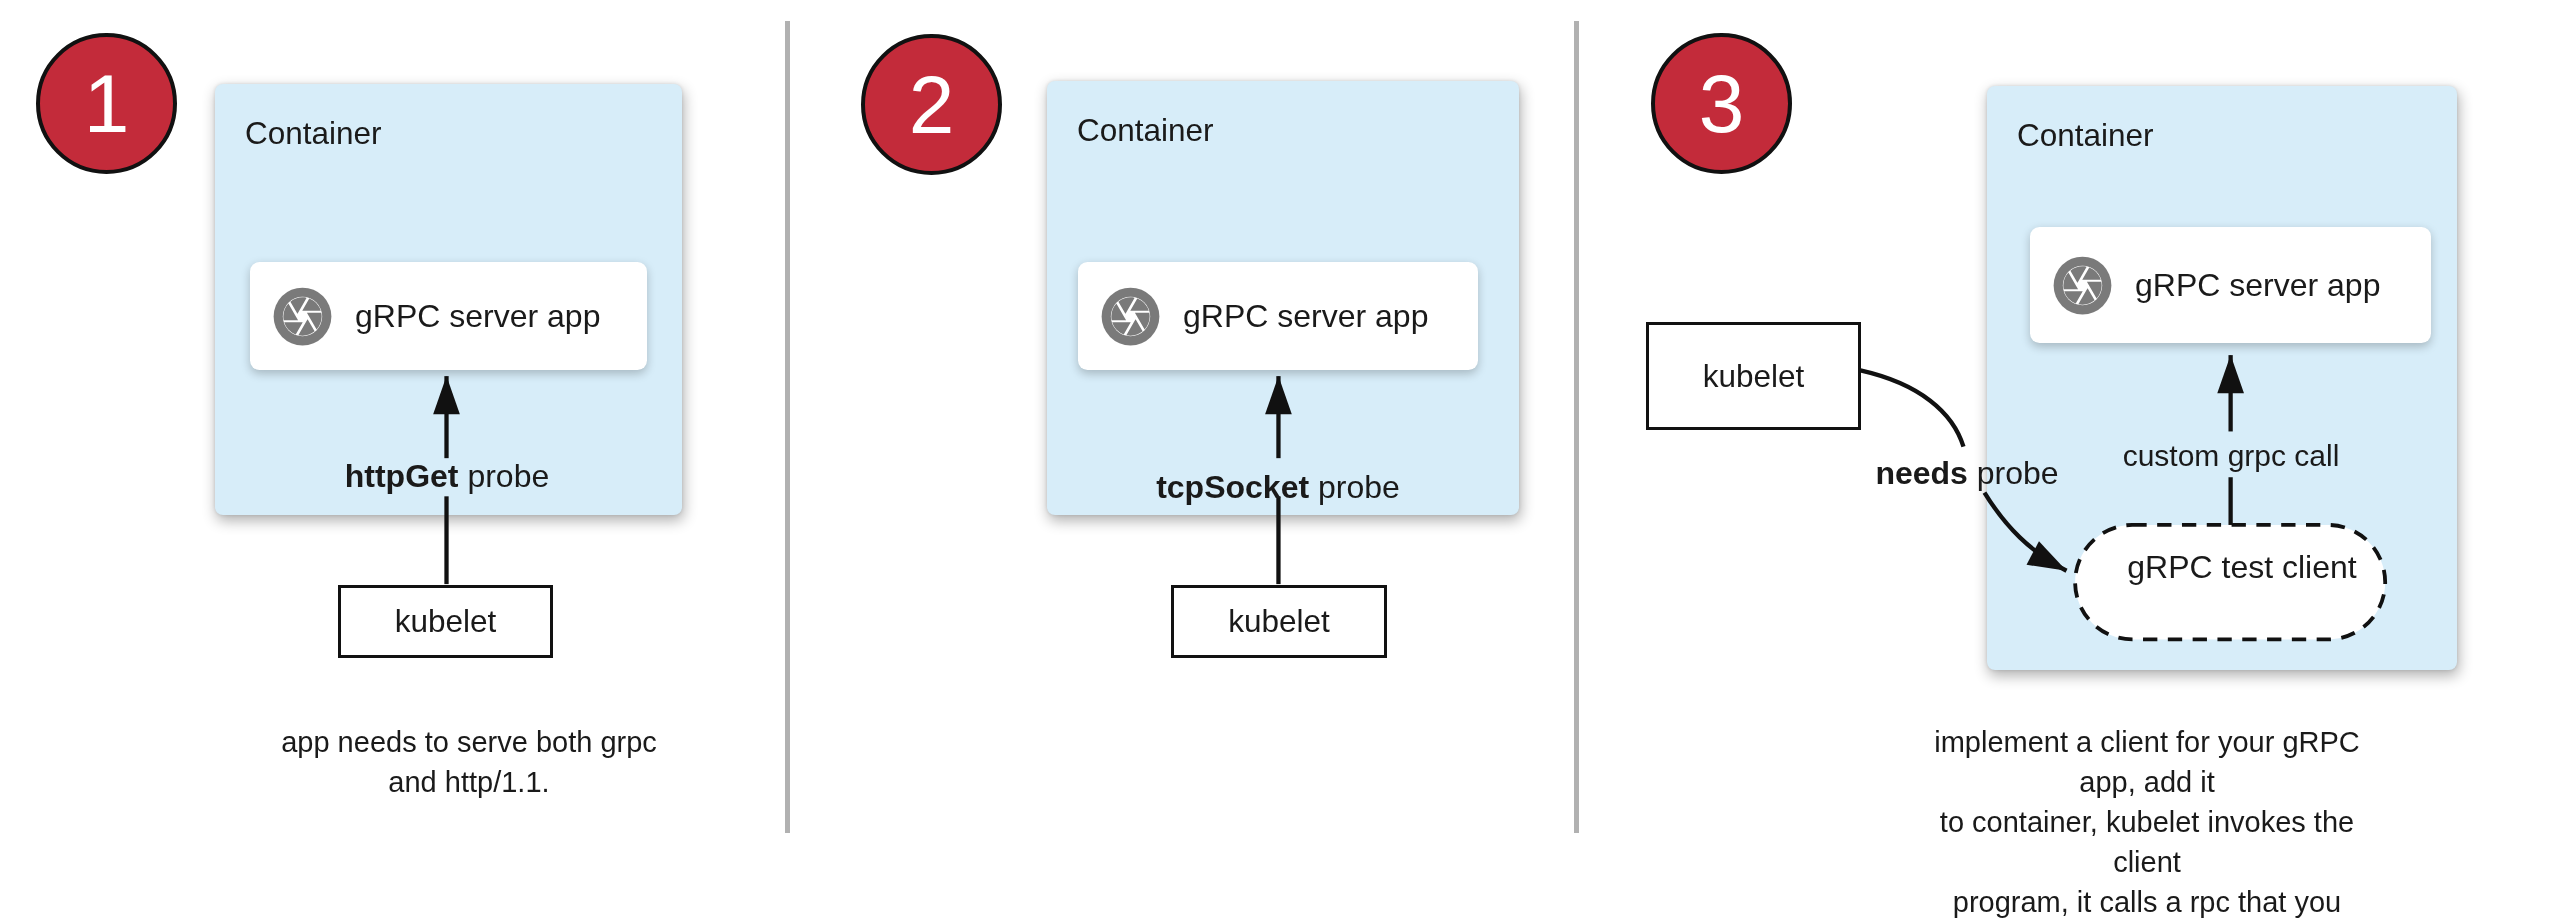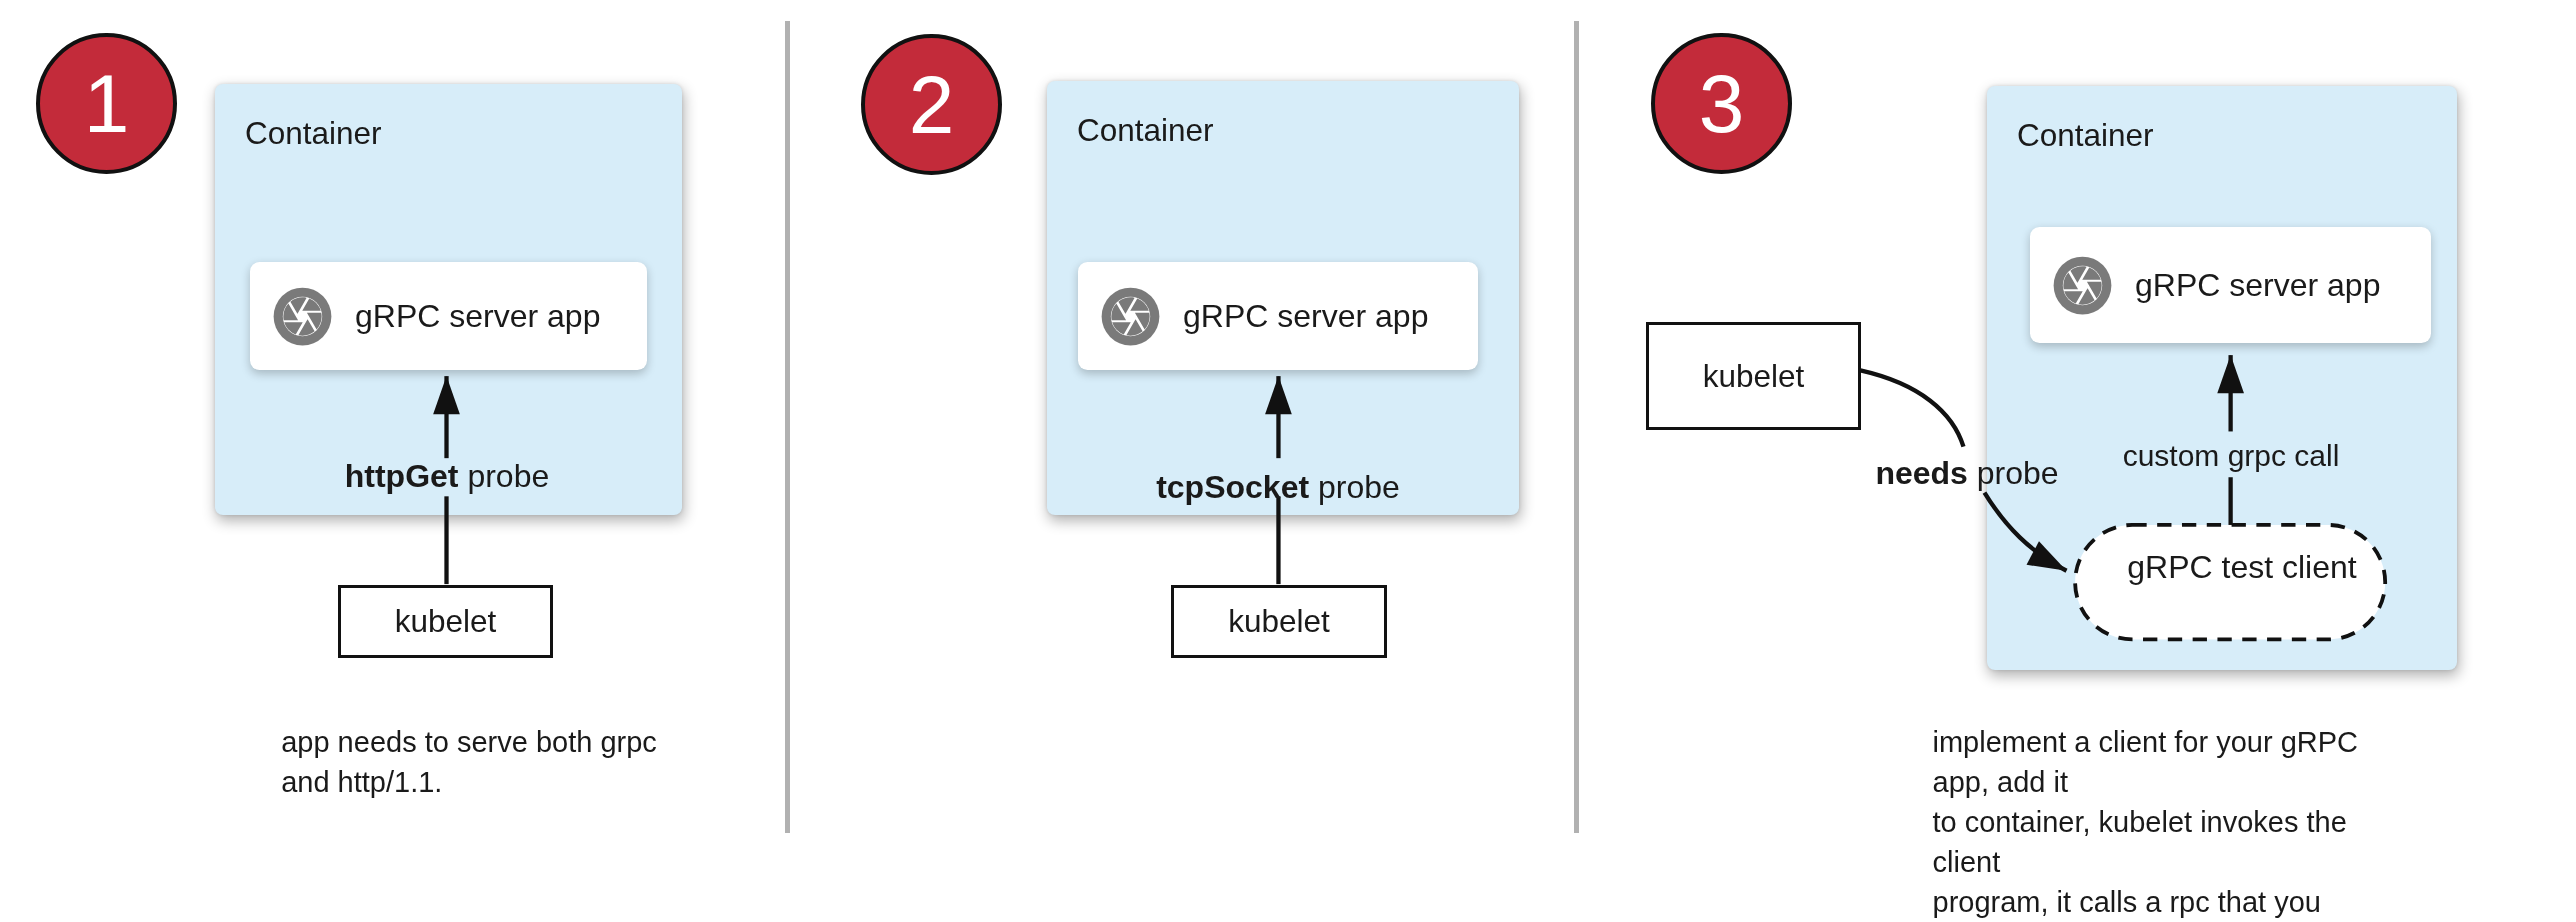--- a/index.html
+++ b/index.html
@@ -42,21 +42,21 @@
   .probe-label{
     position:absolute;transform:translateX(-50%);font-size:32px;white-space:nowrap;
   }
   .probe-label .b{font-weight:bold;}
   .call-label{position:absolute;transform:translateX(-50%);font-size:30px;white-space:nowrap;}
   .pill-label{
     position:absolute;transform:translate(-50%,-50%);font-size:32px;white-space:nowrap;
   }
   .caption{
     position:absolute;transform:translateX(-50%);font-size:29px;line-height:40px;
-    white-space:pre-line;
+    text-align:center;white-space:pre-line;
   }
   .divider{position:absolute;width:4.8px;background:var(--divider);}
   .overlay{position:absolute;left:0;top:0;pointer-events:none;}
   .overlay .stroke{stroke:var(--arrow);stroke-width:4.5;fill:none;}
   .overlay .head{fill:var(--arrow);}
 </style>
 </head>
 <body>
 
 <div class="canvas">

